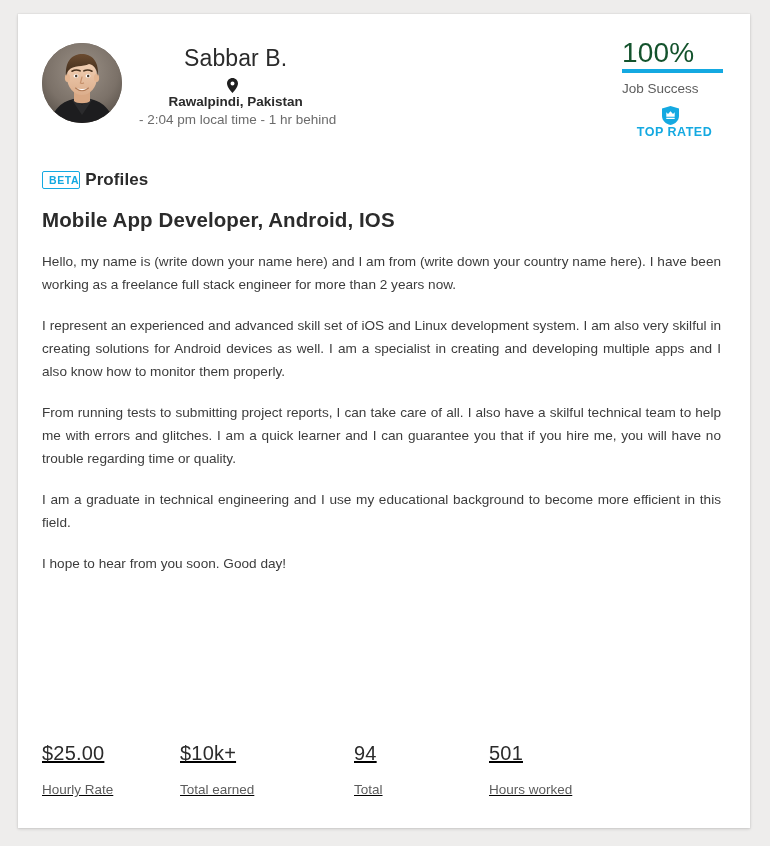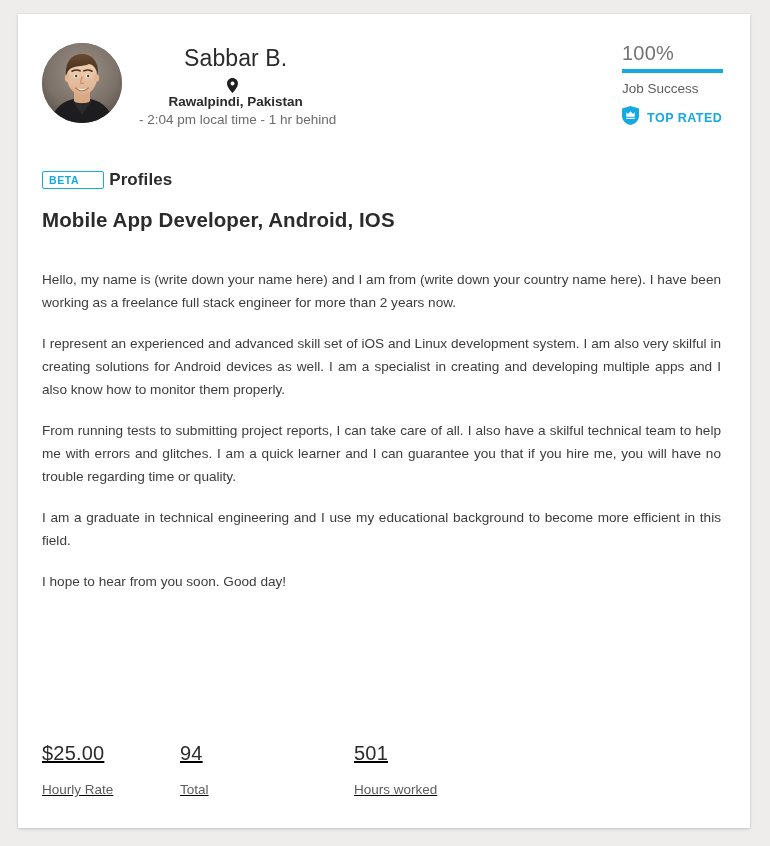--- a/index.html
+++ b/index.html
@@ -94,42 +94,43 @@
 
   
   .js-block {
     position: absolute;
     right: 23px;
     top: 27px;
     width: 105px;
     text-align: left;
   }
   .js-pct {
-    font-size: 20px;
-    color: #737373;
+    font-size: 28px;
+    color: #14532d;
     font-weight: 400;
     line-height: 24px;
     letter-spacing: 0.2px;
   }
   .js-bar {
     width: 101px;
     height: 4px;
     background: #14a9e1;
     margin-top: 4px;
   }
   .js-label {
     font-size: 13.5px;
     color: #5d5d5d;
     margin-top: 7px;
     line-height: 18px;
   }
   .top-rated {
     display: flex;
-    align-items: flex-end;
+    align-items: center;
     margin-top: 8px;
+    flex-direction: column;
   }
   .shield-icon {
     width: 17px;
     height: 19px;
     margin-right: 8px;
     flex: none;
   }
   .shield-icon svg { display: block; }
   .top-rated-label {
     color: #14a9e1;
@@ -148,21 +149,21 @@
     display: flex;
     align-items: center;
     margin-top: 38px;
   }
   .beta-badge {
     border: 1px solid #14a9e1;
     color: #14a9e1;
     font-size: 10.5px;
     font-weight: bold;
     letter-spacing: 0.6px;
-    padding: 3px 24px 2px 6px;
+    padding: 3px 0 2px 6px;
     line-height: 11px;
     border-radius: 2px;
     background: #ffffff;
   }
   .section-title {
     font-size: 17px;
     font-weight: bold;
     color: #2b2b2b;
     margin-left: 5px;
     letter-spacing: 0.1px;
@@ -170,21 +171,21 @@
 
   .profile-title {
     font-size: 20.5px;
     font-weight: bold;
     color: #2b2b2b;
     margin-top: 18px;
     letter-spacing: 0.1px;
   }
 
   .overview {
-    margin-top: 36px;
+    margin-top: 18px;
     width: 679px;
   }
   .overview p {
     margin: 0 0 18px 0;
     font-size: 13.6px;
     line-height: 23px;
     color: #3c3c3c;
     text-align: justify;
     text-justify: inter-word;
   }
@@ -319,20 +320,24 @@
         <p>I hope to hear from you soon. Good day!</p>
       </div>
     </div>
 
     <div class="stats">
       <div class="stat">
         <div class="stat-value">$25.00</div>
         <div class="stat-label">Hourly Rate</div>
       </div>
       <div class="stat">
+        <div class="stat-value">$10k+</div>
+        <div class="stat-label">Total earned</div>
+      </div>
+      <div class="stat">
         <div class="stat-value">94</div>
         <div class="stat-label">Total</div>
       </div>
       <div class="stat">
         <div class="stat-value">501</div>
         <div class="stat-label">Hours worked</div>
       </div>
     </div>
 
   </div>

